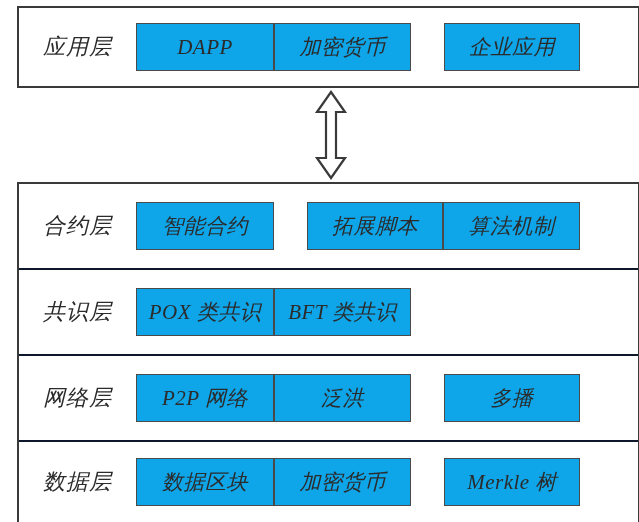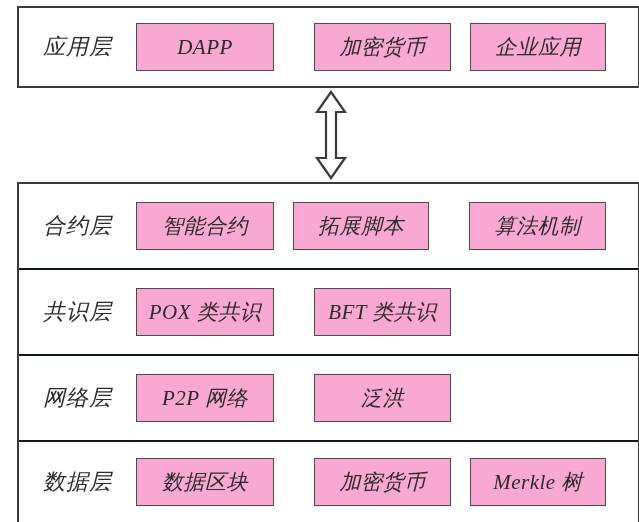--- a/index.html
+++ b/index.html
@@ -79,34 +79,34 @@
   .cells {
     flex: 1;
     display: flex;
     align-items: center;
     height: 100%;
   }
 
   .cell {
     box-sizing: border-box;
     border: 1.6px solid #4a4a4a;
-    background: #f9a8d4;
+    background: #0ea5e9;
     height: 48px;
     display: flex;
     align-items: center;
     justify-content: center;
     font-size: 21px;
     letter-spacing: 0.5px;
     color: #2b2b2b;
     white-space: nowrap;
   }
 
   .cell.c1 { width: 138px; margin-left: 0px; }
-  .cell.c2 { width: 137px; margin-left: 40px; }
-  .cell.c3 { width: 136px; margin-left: 19px; }
+  .cell.c2 { width: 137px; }
+  .cell.c3 { width: 136px; margin-left: 33px; }
 
   
   #api-connector {
     position: absolute;
     left: 0;
     top: 88px;
     width: 639px;
     height: 94px;
   }
 
@@ -167,20 +167,21 @@
         <div class="cell c1">POX 类共识</div>
         <div class="cell c2">BFT 类共识</div>
       </div>
     </div>
 
     <div class="layer-row">
       <div class="layer-title">网络层</div>
       <div class="cells">
         <div class="cell c1">P2P 网络</div>
         <div class="cell c2">泛洪</div>
+        <div class="cell c3">多播</div>
       </div>
     </div>
 
     <div class="layer-row last">
       <div class="layer-title">数据层</div>
       <div class="cells">
         <div class="cell c1">数据区块</div>
         <div class="cell c2">加密货币</div>
         <div class="cell c3">Merkle 树</div>
       </div>

